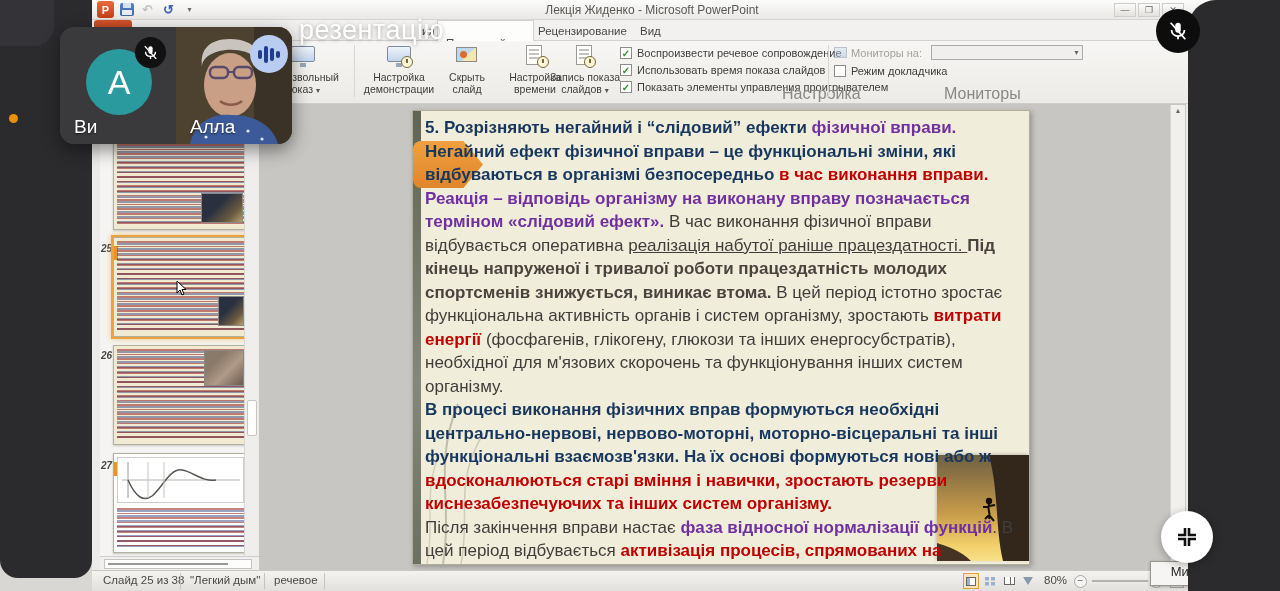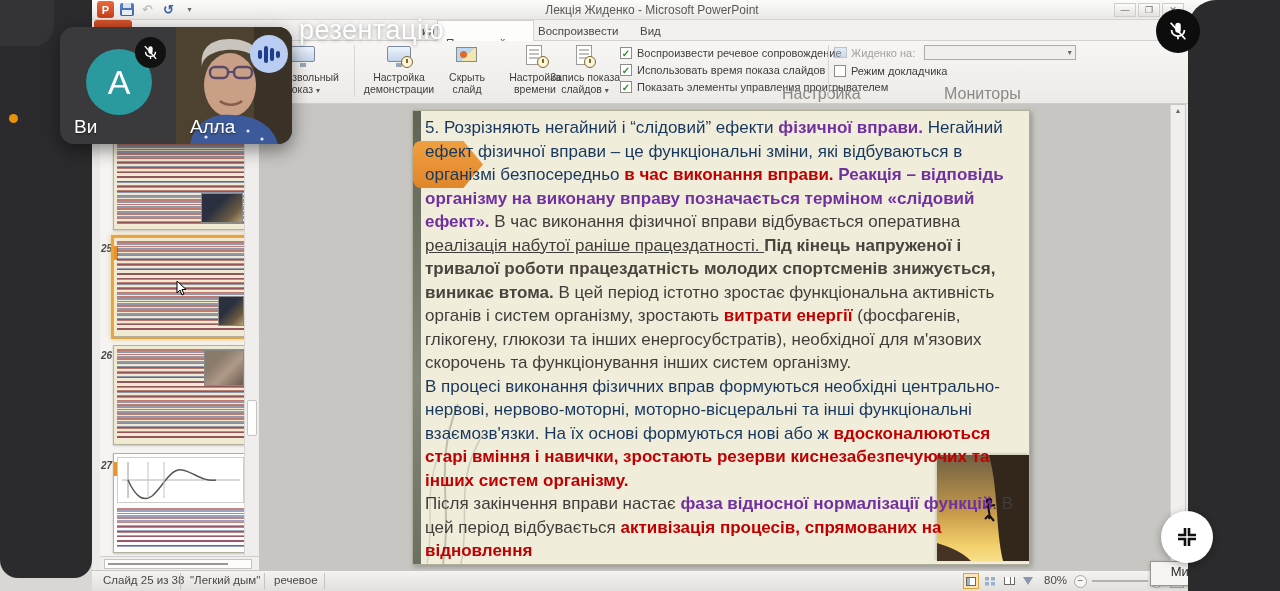--- a/index.html
+++ b/index.html
@@ -101,21 +101,21 @@
   .workspace { position:absolute; left:167px; top:104px; width:927px; height:466px; background:#c7c6c3; }
   .vscroll { position:absolute; left:911px; top:1px; width:15px; height:464px; background:#f1f0ee; border-left:1px solid #d8d6d2; }
   .vscroll .up { position:absolute; left:0; top:2px; width:100%; text-align:center; font-size:7px; color:#6a6865; }
 
   .slide { position:absolute; left:153px; top:6px; width:618px; height:455px; background:#f1eddb; border:1px solid #b2ae9c; box-shadow:2px 2px 5px rgba(0,0,0,.25); overflow:hidden; }
   .slide-edge { position:absolute; left:0; top:0; width:8px; height:100%; background:linear-gradient(180deg,#5f6454,#83887a 60%,#6b7060); }
   .arrow-callout { position:absolute; left:0px; top:30px; width:70px; height:47px; background:linear-gradient(#f0a040,#e0862a); border-radius:8px 0 0 8px; clip-path:polygon(0 0, 72% 0, 100% 50%, 72% 100%, 0 100%); }
   .wisps { position:absolute; left:0; bottom:0; }
   .slide-text { position:relative; z-index:2; padding:5px 8px 0 12px; font-size:17px; line-height:23.5px; color:#3f3e3a; }
   .slide-text p { margin:0; }
-  .c-blue { color:#17375e; font-weight:normal; }
+  .c-blue { color:#17375e; font-weight:bold; }
   .c-purple { color:#7030a0; font-weight:bold; }
   .c-red { color:#c00000; font-weight:bold; }
   .c-dark { color:#4a443e; font-weight:bold; }
   .c-body { color:#3f3e3a; }
   .u { text-decoration:underline; }
   .climb { position:absolute; right:0px; bottom:3px; width:92px; height:106px; z-index:1; box-shadow:-1px -1px 3px rgba(0,0,0,.2); }
 
   
   .statusbar { position:absolute; left:0; top:570px; width:100%; height:21px; background:linear-gradient(#f4f3f1,#e2e0dd); border-top:1px solid #c9c7c3; font-size:11.5px; color:#4a4845; }
   .sseg { position:absolute; top:3px; }
@@ -160,21 +160,21 @@
       <div class="winbtn">—</div>
       <div class="winbtn">❐</div>
       <div class="winbtn">✕</div>
     </div>
   </div>
 
   <div class="tabrow">
     <div class="file-tab-fragment"></div>
     <div class="tab tab-fragment">ия</div>
     <div class="tab active" style="left:345px;">Показ слайдов</div>
-    <div class="tab" style="left:438px;">Воспроизвести</div>
+    <div class="tab" style="left:438px;">Рецензирование</div>
     <div class="tab" style="left:540px;">Вид</div>
   </div>
 
   <div class="ribbon">
     <div class="rbtn" style="left:172px;">
       <div class="ricon">
           <div class="mon"></div>
         </div>
       <span>Произвольный показ</span> <span class="ddarrow">▾</span>
     </div>
@@ -220,21 +220,21 @@
         <span class="cbox">✓</span>
         <span>Показать элементы управления проигрывателем</span>
       </div>
     </div>
     <div class="rgroup" style="left:690px;">Настройка</div>
     <div class="rdiv" style="left:736px;"></div>
 
     <div class="monitors">
       <div class="mrow dim">
         <span class="micon"></span>
-        <span>Жиденко на:</span>
+        <span>Мониторы на:</span>
         <span class="combo empty" style="margin-left:9px;">
             <span class="ca">▼</span>
           </span>
       </div>
       <div class="mrow">
         <span class="cbox" style="margin-right:5px; color:transparent;">✓</span>
         <span>Режим докладчика</span>
       </div>
     </div>
     <div class="rgroup" style="left:852px;">Мониторы</div>

